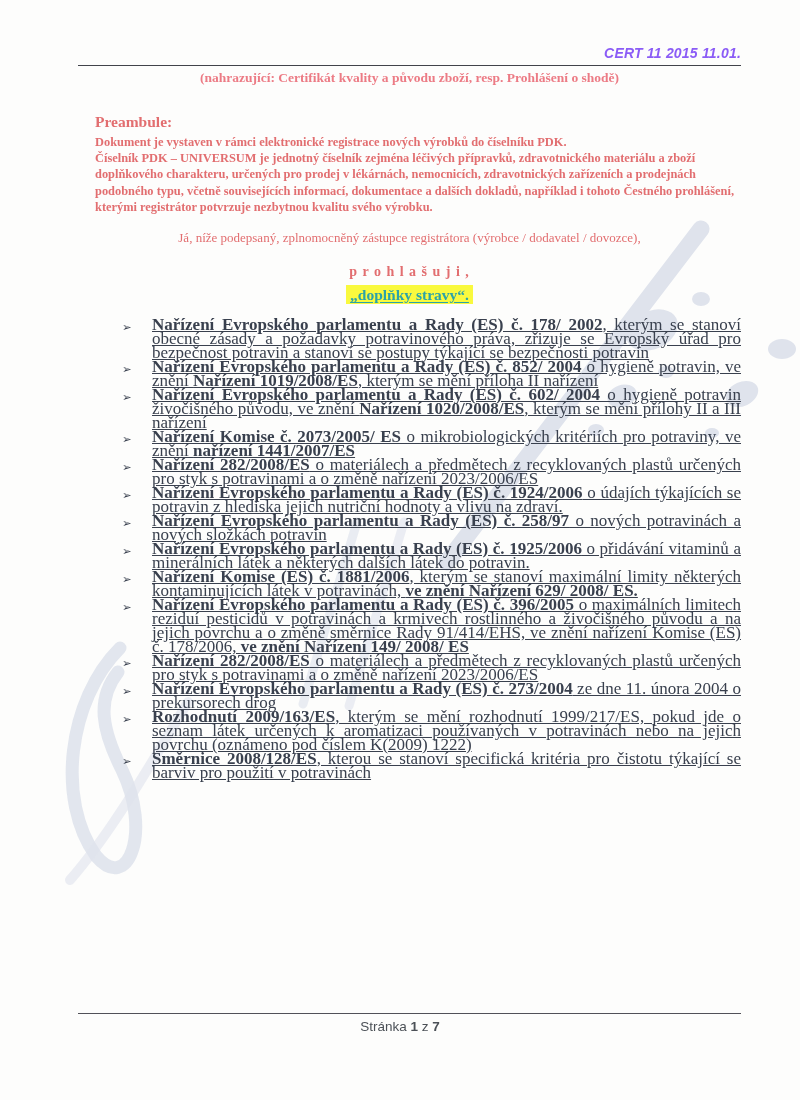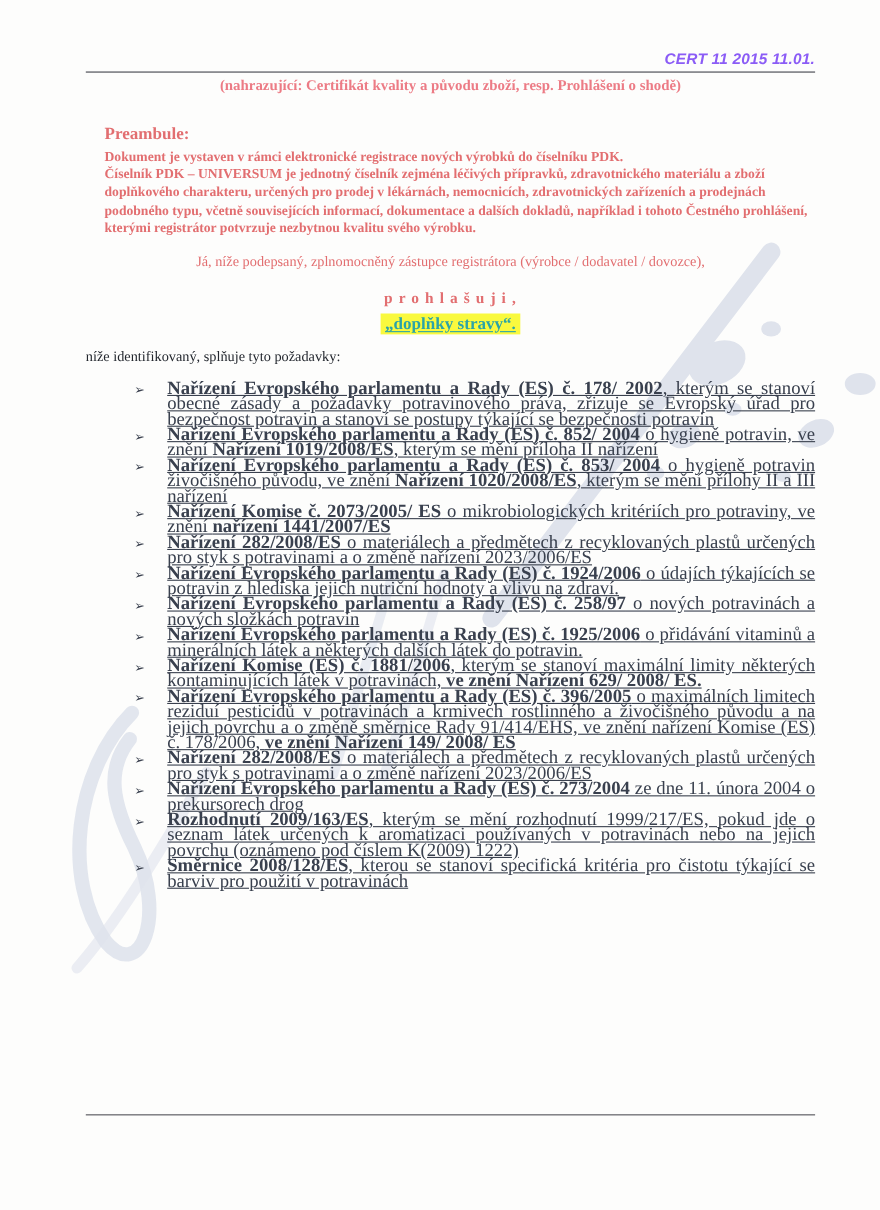--- a/index.html
+++ b/index.html
@@ -118,37 +118,36 @@
         </div>
     </section>
 
     <div class="decl-intro">Já, níže podepsaný, zplnomocněný zástupce registrátora (výrobce / dodavatel / dovozce),</div>
     <div class="decl-word">p r o h l a š u j i ,</div>
 
     <div class="product-type-row">
       <span class="highlight">„doplňky stravy“.</span>
     </div>
 
-    <div class="req-intro">níže identifikovaný, splňuje tyto požadavky:</div>
 
     <div class="req-list">
 
         <div class="req-item">
           <span class="bullet">➢</span>
           <span class="req-text"><span class="b">Nařízení Evropského parlamentu a Rady (ES) č. 178/ 2002</span><span>, kterým se stanoví obecné zásady a požadavky potravinového práva, zřizuje se Evropský úřad pro bezpečnost potravin a stanoví se postupy týkající se bezpečnosti potravin</span></span>
         </div>
 
         <div class="req-item">
           <span class="bullet">➢</span>
           <span class="req-text"><span class="b">Nařízení Evropského parlamentu a Rady (ES) č. 852/ 2004</span><span> o hygieně potravin, ve znění </span><span class="b">Nařízení 1019/2008/ES</span><span>, kterým se mění příloha II nařízení</span></span>
         </div>
 
         <div class="req-item">
           <span class="bullet">➢</span>
-          <span class="req-text"><span class="b">Nařízení Evropského parlamentu a Rady (ES) č. 853/ 2004</span><span> o hygieně potravin živočišného původu, ve znění </span><span class="b">Nařízení 1020/2008/ES</span><span>, kterým se mění přílohy II a III nařízení</span></span>
+          <span class="req-text"><span class="b">Nařízení Evropského parlamentu a Rady (ES) č. 602/ 2004</span><span> o hygieně potravin živočišného původu, ve znění </span><span class="b">Nařízení 1020/2008/ES</span><span>, kterým se mění přílohy II a III nařízení</span></span>
         </div>
 
         <div class="req-item">
           <span class="bullet">➢</span>
           <span class="req-text"><span class="b">Nařízení Komise č. 2073/2005/ ES</span><span> o mikrobiologických kritériích pro potraviny, ve znění </span><span class="b">nařízení 1441/2007/ES</span></span>
         </div>
 
         <div class="req-item">
           <span class="bullet">➢</span>
           <span class="req-text"><span class="b">Nařízení 282/2008/ES</span><span> o materiálech a předmětech z recyklovaných plastů určených pro styk s potravinami a o změně nařízení 2023/2006/ES</span></span>
@@ -196,14 +195,15 @@
 
         <div class="req-item">
           <span class="bullet">➢</span>
           <span class="req-text"><span class="b">Směrnice 2008/128/ES</span><span>, kterou se stanoví specifická kritéria pro čistotu týkající se barviv pro použití v potravinách</span></span>
         </div>
       </div>
 
   </main>
 
   <div class="footer-rule"></div>
+  <div class="footer"><span>Stránka </span><span class="b">1</span><span> z </span><span class="b">7</span></div>
 
 </div>
 
 </body></html>

